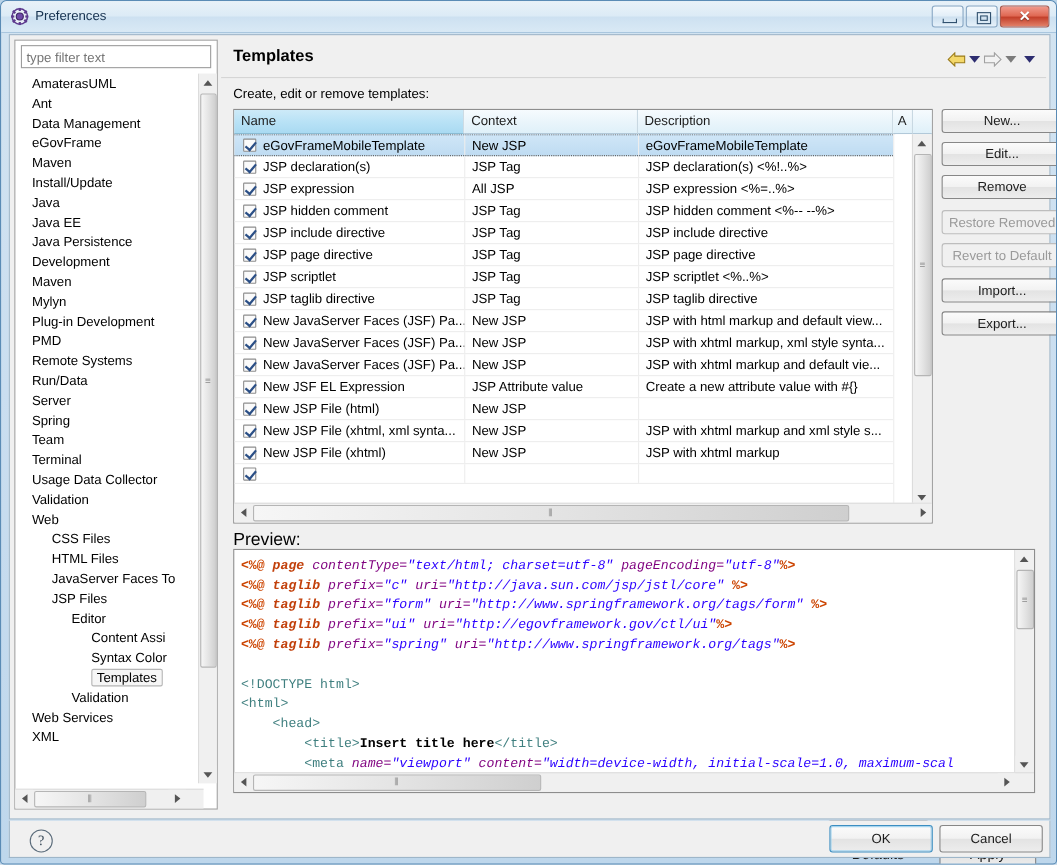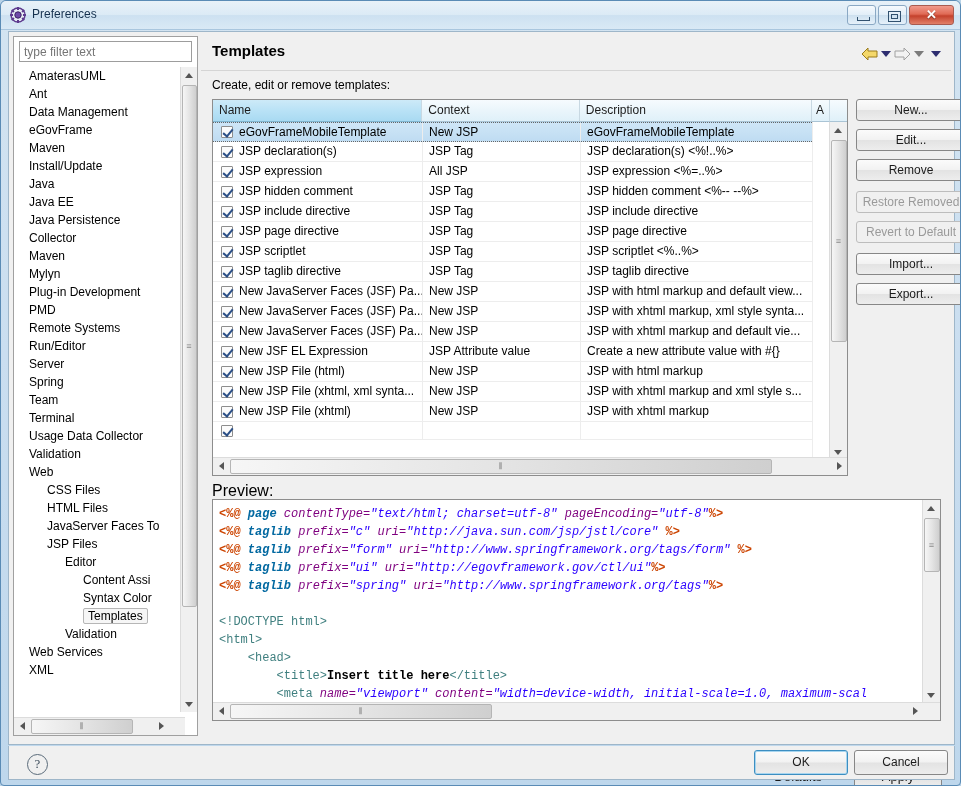--- a/index.html
+++ b/index.html
@@ -199,21 +199,21 @@
   .code{
     position:absolute;left:6px;top:5px;width:692px;
     font-family:"Liberation Mono","DejaVu Sans Mono",monospace;
     font-size:12px;line-height:18px;white-space:pre;
   }
   .code .ln{height:18px;}
   .pv-scroll-v{position:absolute;right:0;top:0;width:17px;bottom:17px;background:#f0f0f0;border-left:1px solid #dcdcdc;}
   .pv-scroll-h{position:absolute;left:0;bottom:0;right:0;height:17px;background:#f0f0f0;border-top:1px solid #dcdcdc;}
 
   
-  .s-dir{color:#0369a1;font-weight:bold;font-style:italic;}
+  .s-dir{color:#c2410c;font-weight:bold;font-style:italic;}
   .s-tagpct{color:#cc4400;font-weight:bold;}
   .s-attr{color:#7f007f;font-style:italic;}
   .s-str{color:#2a00ff;font-style:italic;}
   .s-tag{color:#3f7f7f;}
   .s-txt{color:#000;font-weight:bold;}
   .s-cmt{color:#3f5fbf;}
 
   
   .bottom-btns{position:absolute;right:9px;top:690px;}
   .btn-bottom{
@@ -285,27 +285,27 @@
       <div class="tree" id="tree-list">
           <div class="tree-item" style="padding-left: 10px;"><span class="lbl">AmaterasUML</span></div>
           <div class="tree-item" style="padding-left: 10px;"><span class="lbl">Ant</span></div>
           <div class="tree-item" style="padding-left: 10px;"><span class="lbl">Data Management</span></div>
           <div class="tree-item" style="padding-left: 10px;"><span class="lbl">eGovFrame</span></div>
           <div class="tree-item" style="padding-left: 10px;"><span class="lbl">Maven</span></div>
           <div class="tree-item" style="padding-left: 10px;"><span class="lbl">Install/Update</span></div>
           <div class="tree-item" style="padding-left: 10px;"><span class="lbl">Java</span></div>
           <div class="tree-item" style="padding-left: 10px;"><span class="lbl">Java EE</span></div>
           <div class="tree-item" style="padding-left: 10px;"><span class="lbl">Java Persistence</span></div>
-          <div class="tree-item" style="padding-left: 10px;"><span class="lbl">Collector</span></div>
+          <div class="tree-item" style="padding-left: 10px;"><span class="lbl">Development</span></div>
           <div class="tree-item" style="padding-left: 10px;"><span class="lbl">Maven</span></div>
           <div class="tree-item" style="padding-left: 10px;"><span class="lbl">Mylyn</span></div>
           <div class="tree-item" style="padding-left: 10px;"><span class="lbl">Plug-in Development</span></div>
           <div class="tree-item" style="padding-left: 10px;"><span class="lbl">PMD</span></div>
           <div class="tree-item" style="padding-left: 10px;"><span class="lbl">Remote Systems</span></div>
-          <div class="tree-item" style="padding-left: 10px;"><span class="lbl">Run/Editor</span></div>
+          <div class="tree-item" style="padding-left: 10px;"><span class="lbl">Run/Data</span></div>
           <div class="tree-item" style="padding-left: 10px;"><span class="lbl">Server</span></div>
           <div class="tree-item" style="padding-left: 10px;"><span class="lbl">Spring</span></div>
           <div class="tree-item" style="padding-left: 10px;"><span class="lbl">Team</span></div>
           <div class="tree-item" style="padding-left: 10px;"><span class="lbl">Terminal</span></div>
           <div class="tree-item" style="padding-left: 10px;"><span class="lbl">Usage Data Collector</span></div>
           <div class="tree-item" style="padding-left: 10px;"><span class="lbl">Validation</span></div>
           <div class="tree-item" style="padding-left: 10px;"><span class="lbl">Web</span></div>
           <div class="tree-item" style="padding-left: 28px;"><span class="lbl">CSS Files</span></div>
           <div class="tree-item" style="padding-left: 28px;"><span class="lbl">HTML Files</span></div>
           <div class="tree-item" style="padding-left: 28px;"><span class="lbl">JavaServer Faces To</span></div>
@@ -467,21 +467,20 @@
               </div>
               <div class="cell c-ctx">JSP Attribute value</div>
               <div class="cell c-desc">Create a new attribute value with #{}</div>
             </div>
             <div class="row">
               <div class="cell c-name">
                 <span class="chk"></span>
                 <span>New JSP File (html)</span>
               </div>
               <div class="cell c-ctx">New JSP</div>
-              <div class="cell c-desc">JSP with html markup</div>
             </div>
             <div class="row">
               <div class="cell c-name">
                 <span class="chk"></span>
                 <span>New JSP File (xhtml, xml synta...</span>
               </div>
               <div class="cell c-ctx">New JSP</div>
               <div class="cell c-desc">JSP with xhtml markup and xml style s...</div>
             </div>
             <div class="row">

